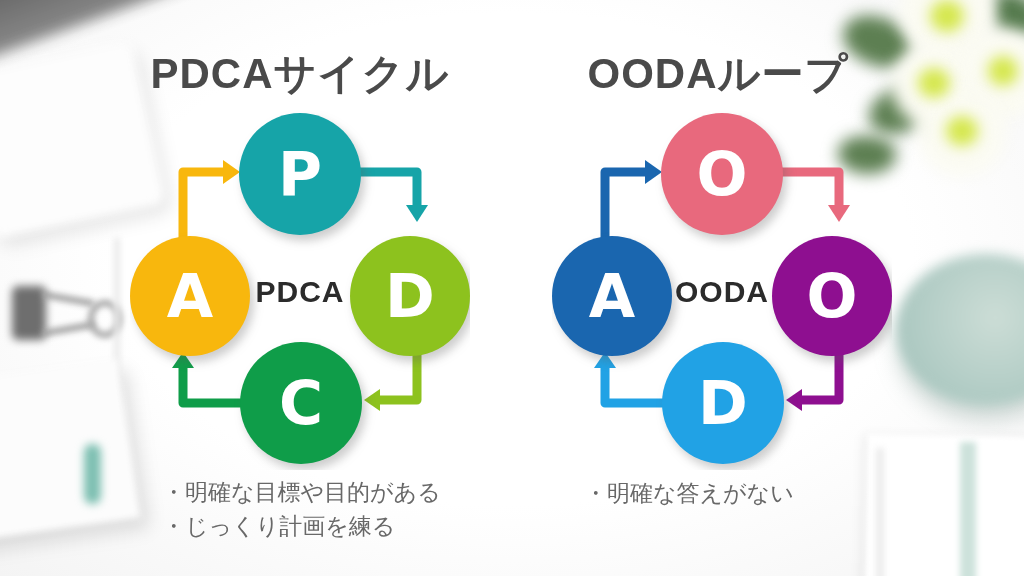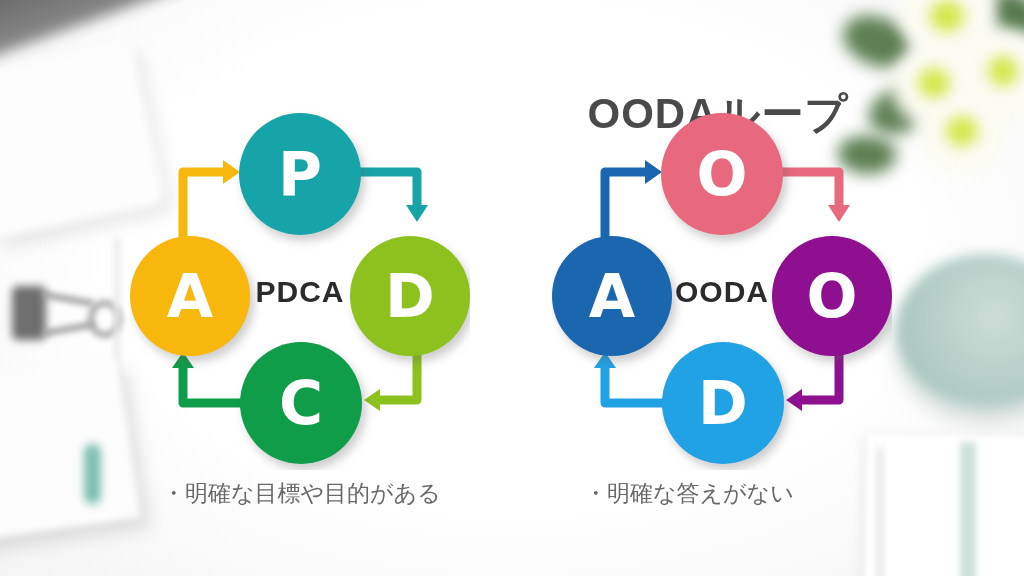--- a/index.html
+++ b/index.html
@@ -49,30 +49,30 @@
   .card-br-stripe{left:960px;top:442px;width:16px;height:150px;background:#cde2db;filter:blur(3px);}
 
   
   .fg{position:absolute;inset:0;}
   .diagram-title{
     position:absolute;top:46px;width:340px;text-align:center;
     font-size:42px;font-weight:bold;color:#4a4a4a;letter-spacing:1px;
     text-shadow:0 1px 2px rgba(255,255,255,.9);
   }
   .title-left{left:130px;}
-  .title-right{left:548px;margin-top:40px;}
+  .title-right{left:548px;}
   .diagram-svg{position:absolute;top:110px;}
   .svg-left{left:130px;}
   .svg-right{left:552px;}
   .node{filter:drop-shadow(4px 6px 5px rgba(90,90,90,.30));}
   .node-letter{font-family:"DejaVu Sans","Liberation Sans",sans-serif;font-size:60px;font-weight:bold;fill:#ffffff;}
   .center-label{font-family:"Liberation Sans",sans-serif;font-size:30px;font-weight:bold;fill:#2b2b2b;letter-spacing:1px;}
   .arrow-line{fill:none;stroke-width:9;stroke-linejoin:round;}
   .bullets{position:absolute;top:476px;width:360px;font-size:23px;color:#686868;line-height:34px;}
-  .bullets-left{left:162px;}
+  .bullets-left{left:162px;font-family:Liberation Serif, serif;}
   .bullets-right{left:584px;}
 </style>
 </head>
 <body>
 
 <div class="bg">
   <div class="laptop-corner"></div>
   <div class="white-card-tl"></div>
   <div class="leaf l1"></div>
   <div class="leaf l2"></div>
@@ -95,20 +95,21 @@
   <div class="paper-edge"></div>
   <div class="card-bl"></div>
   <div class="card-bl-tab"></div>
   <div class="card-br"></div>
   <div class="card-br-edge"></div>
   <div class="card-br-stripe"></div>
 </div>
 
 <div class="fg">
 
+  <div class="diagram-title title-left">PDCAサイクル</div>
   <div class="diagram-title title-right">OODAループ</div>
 
   <svg class="diagram-svg svg-left" width="340" height="360" viewBox="0 0 340 360">
 
     <g>
       <polyline class="arrow-line" points="53,210 53,62 93,62" stroke="#F8B70D"></polyline>
       <polygon points="93,50 110,62 93,74" fill="#F8B70D"></polygon>
     </g>
     <g>
       <polyline class="arrow-line" points="220,62 287,62 287,95" stroke="#16A4A8"></polyline>
@@ -159,18 +160,19 @@
     <circle class="node" cx="60" cy="186" r="60" fill="#1A66AF"></circle>
     <text class="node-letter" x="170" y="64" text-anchor="middle" dominant-baseline="central">O</text>
     <text class="node-letter" x="280" y="186" text-anchor="middle" dominant-baseline="central">O</text>
     <text class="node-letter" x="171" y="293" text-anchor="middle" dominant-baseline="central">D</text>
     <text class="node-letter" x="60" y="186" text-anchor="middle" dominant-baseline="central">A</text>
     <text class="center-label" x="170" y="181" text-anchor="middle" dominant-baseline="central">OODA</text>
   </svg>
 
   <div class="bullets bullets-left">
     <div>・明確な目標や目的がある</div>
+    <div>・じっくり計画を練る</div>
   </div>
   <div class="bullets bullets-right">
     <div>・明確な答えがない</div>
   </div>
 
 </div>
 
 </body></html>

